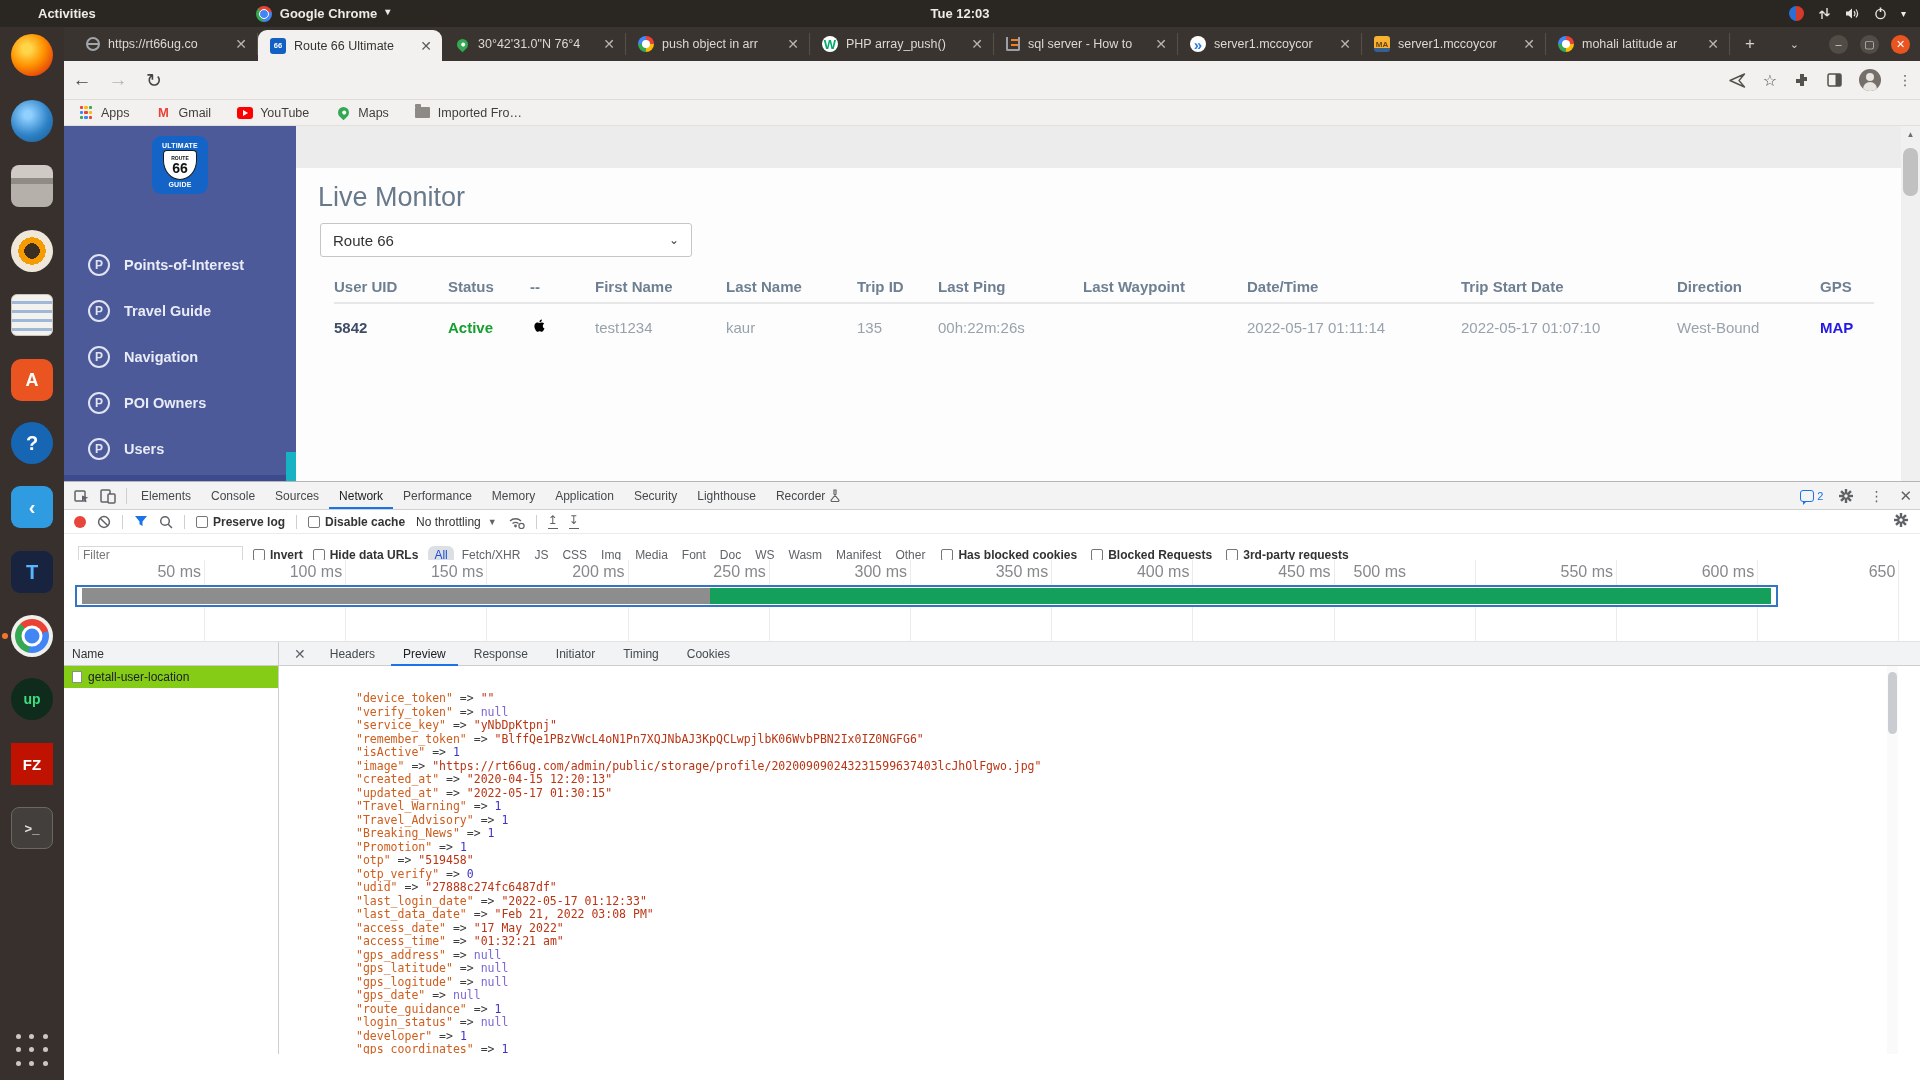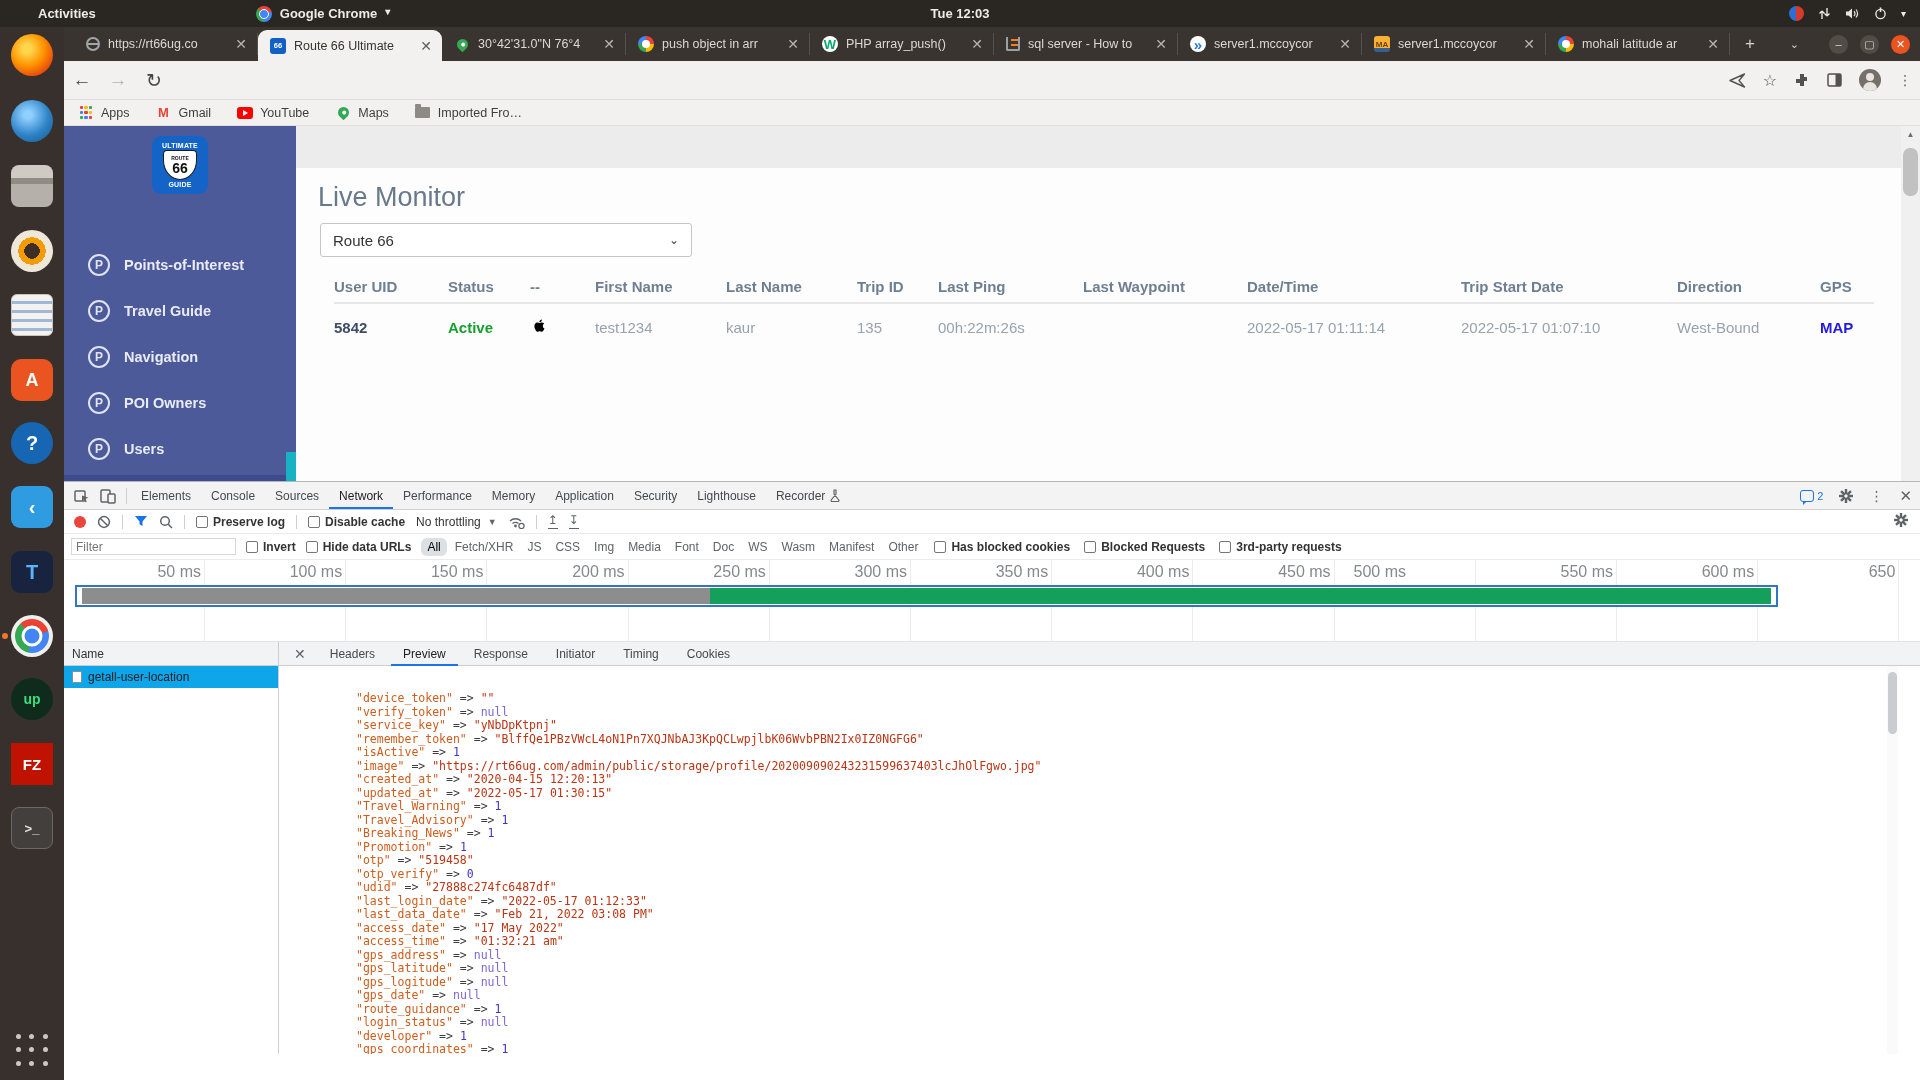--- a/index.html
+++ b/index.html
@@ -146,26 +146,26 @@
   #dt-toolbar1{position:absolute;left:0;top:28px;width:100%;height:24px;border-bottom:1px solid #ebebeb;
     display:flex;align-items:center;gap:11px;padding-left:10px;}
   .vsep{width:1px;height:14px;background:#d0d0d0;}
   .rec-dot{width:12px;height:12px;border-radius:50%;background:#e8453c;}
   .dt-check{display:flex;align-items:center;gap:5px;color:#333;font-weight:bold;}
   .cbx{width:12px;height:12px;border:1px solid #767676;border-radius:2px;background:#fff;flex:none;}
   .throttle{display:flex;align-items:center;gap:7px;color:#333;}
   .harr{color:#5f6368;font-size:12px;border-bottom:1.5px solid #5f6368;line-height:1.1;}
   #dt-gear-right{position:absolute;right:12px;top:31px;}
 
-  #dt-toolbar2{position:absolute;left:0;top:52px;width:100%;height:26px;border-bottom:1px solid #ebebeb;
-    display:flex;align-items:center;gap:10px;padding-left:7px;}
+  #dt-toolbar2{position:absolute;left:0;top:60px;width:100%;height:26px;border-bottom:1px solid #ebebeb;
+    display:flex;align-items:center;gap:10px;padding-left:14px;}
   #filter-input{width:165px;height:17px;border:1px solid #d8d8d8;background:#fff;font-size:12px;color:#767676;
     padding:0 4px;font-family:"Liberation Sans",sans-serif;}
   .pill{padding:2px 6px;border-radius:4px;color:#5f6368;}
-  .pill.sel{background:#dcdfe3;color:#000000;border-radius:6px;}
+  .pill.sel{background:#dcdfe3;color:#1d4ed8;border-radius:6px;}
   .typelist{display:flex;align-items:center;gap:2px;}
 
   #dt-ruler{position:absolute;left:0;top:78px;width:100%;height:18px;background:#fff;}
   .tick-label{position:absolute;top:3px;font-size:16px;color:#86898c;transform:translateX(-100%);padding-right:3px;}
   #dt-graph{position:absolute;left:0;top:96px;width:100%;height:64px;background:#fff;border-bottom:1px solid #e3e3e3;}
   .gridline{position:absolute;top:-18px;bottom:0;width:1px;background:#ececec;}
   #ov-bar{position:absolute;left:11px;top:7px;width:1703px;height:22px;border:2px solid #3276c3;background:#fff;display:flex;align-items:stretch;padding:1px;}
   #ov-gray{background:#8d8d8d;}
   #ov-green{background:#14a05a;}
 
@@ -173,21 +173,21 @@
   #dt-band{position:absolute;left:0;top:160px;width:100%;height:24px;background:#f1f3f4;border-bottom:1px solid #cdcdcd;}
   #name-col-head{position:absolute;left:0;top:0;width:215px;height:24px;display:flex;align-items:center;padding-left:8px;
     border-right:1px solid #cdcdcd;color:#333;}
   #detail-tabs{position:absolute;left:216px;top:0;right:0;height:24px;display:flex;align-items:center;gap:4px;padding-left:6px;}
   .dtab{padding:0 12px;height:100%;display:flex;align-items:center;color:#45494d;}
   .dtab.active{color:#202124;box-shadow:inset 0 -2px 0 #1a73e8;}
   .dtab-x{padding:0 8px;color:#5f6368;font-size:14px;}
 
   #req-panel{position:absolute;left:0;top:184px;width:215px;height:388px;background:#fff;border-right:1px solid #cdcdcd;}
   .req-row{height:22px;display:flex;align-items:center;gap:6px;padding-left:8px;font-size:12px;color:#202124;}
-  .req-row.sel{background:#0ea5e9;}
+  .req-row.sel{background:#84cc16;}
   .doc-ic{width:10px;height:12px;border:1px solid #8a8d91;background:#fff;flex:none;}
 
   #preview-pane{position:absolute;left:216px;top:184px;right:0;height:388px;background:#fff;overflow:hidden;}
   #preview-code{position:absolute;left:76px;top:26px;font-family:"DejaVu Sans Mono",monospace;font-size:11.5px;
     line-height:13.5px;white-space:pre;}
   .pv-key{color:#cf5d1d;}
   .pv-arrow{color:#3c3c3c;}
   .pv-str{color:#bb3413;}
   .pv-null{color:#7c66d4;}
   .pv-num{color:#3d33c6;}

